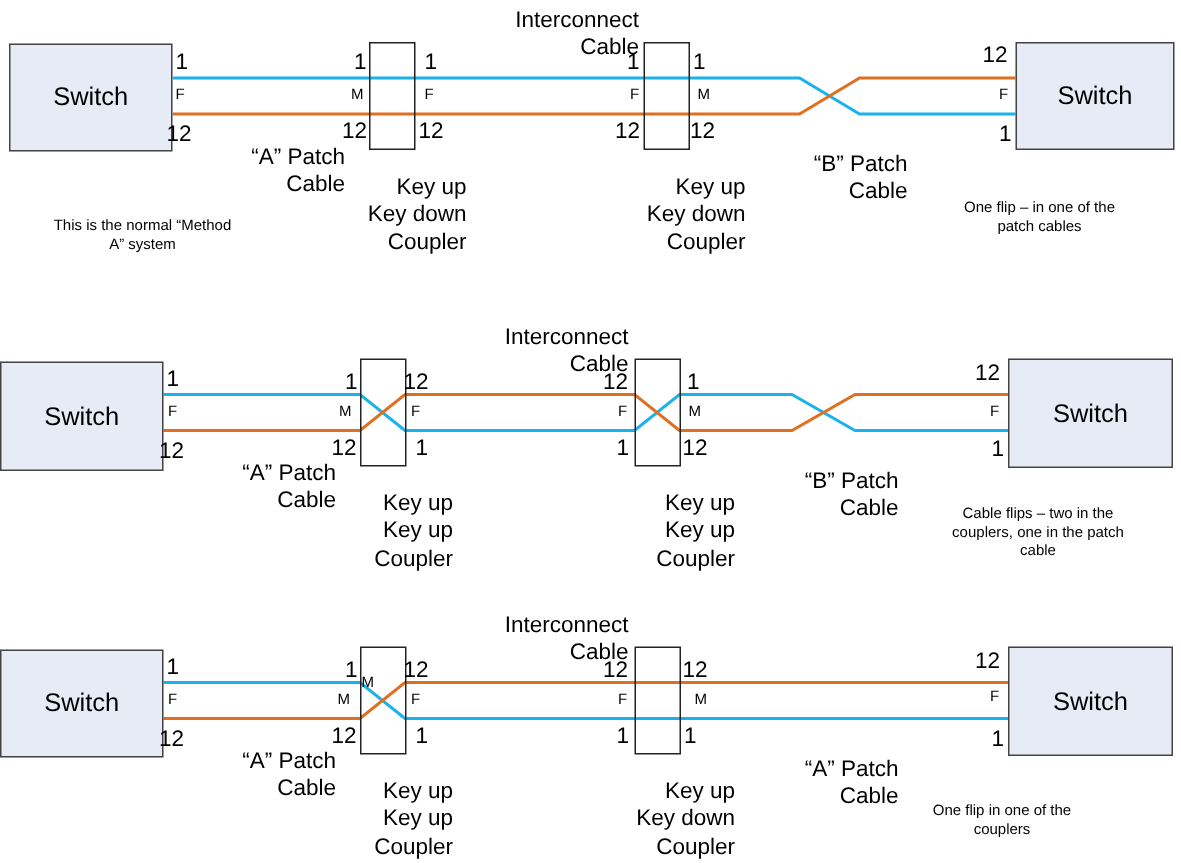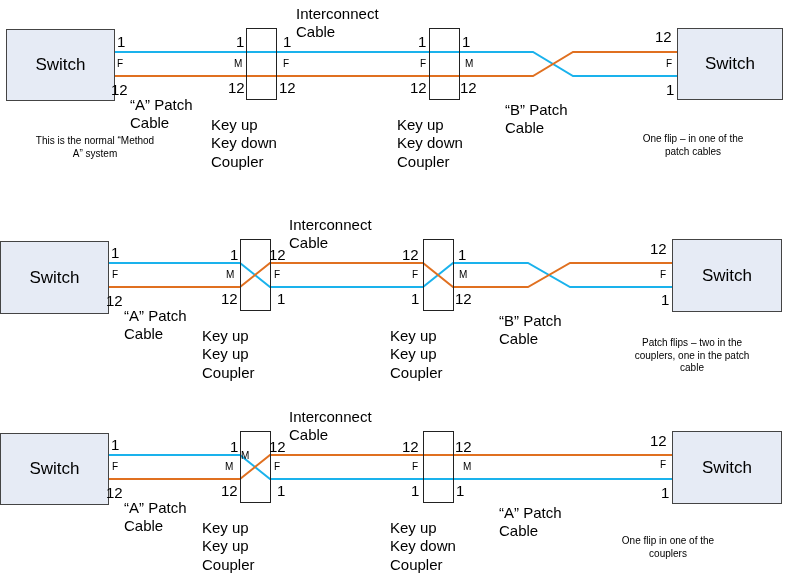--- a/index.html
+++ b/index.html
@@ -3,21 +3,21 @@
 <meta charset="utf-8">
 <style>
   html, body { margin: 0; padding: 0; background: #ffffff; }
   body { width: 787px; height: 575px; position: relative; overflow: hidden;
          font-family: "Liberation Sans", sans-serif; color: #000; }
   svg { position: absolute; left: 0; top: 0; }
   .lbl { position: absolute; white-space: nowrap; line-height: 1; }
   .pin { font-size: 15px; }
   .small { font-size: 10px; }
   .note { font-size: 10px; text-align: center; line-height: 1.25; white-space: normal; }
-  .center { text-align: left; line-height: 1.22; font-size: 15px; }
+  .center { text-align: right; line-height: 1.22; font-size: 15px; }
   .sw { position: absolute; background: #e6ebf5; border: 1px solid #444; box-sizing: border-box;
         display: flex; align-items: center; justify-content: center; font-size: 17px; }
   .cp { position: absolute; border: 1px solid #222; box-sizing: border-box; background: transparent; }
 </style>
 </head>
 <body>
 
 <svg width="787" height="575">
 
   <g>
@@ -78,21 +78,21 @@
 </div>
 <div class="lbl center" style="left:397px;top:116px;width:100px;">
   <div>Key up</div>
   <div>Key down</div>
   <div>Coupler</div>
 </div>
 <div class="lbl center" style="left:505px;top:101px;width:100px;">
   <div>“B” Patch</div>
   <div>Cable</div>
 </div>
-<div class="lbl note" style="left:30px;top:135px;width:130px;">This is the normal “Method A” system</div>
+<div class="lbl note" style="left:30px;top:145px;width:130px;">This is the normal “Method A” system</div>
 <div class="lbl note" style="left:638px;top:133px;width:110px;">One flip – in one of the patch cables</div>
 
 <div class="sw" style="left: 0px; top: 241px; width: 109px; height: 73px; background: rgb(230, 235, 245);">Switch</div>
 <div class="sw" style="left: 672px; top: 239px; width: 110px; height: 73px; background: rgb(230, 235, 245);">Switch</div>
 <div class="cp" style="left:240px;top:239px;width:31px;height:72px;"></div>
 <div class="cp" style="left:423px;top:239px;width:31px;height:72px;"></div>
 
 <span class="lbl pin" style="left:111px;top:245px;">1</span>
 <span class="lbl small" style="left:112px;top:270px;">F</span>
 <span class="lbl pin" style="left:106px;top:293px;">12</span>
@@ -130,21 +130,21 @@
 </div>
 <div class="lbl center" style="left:390px;top:327px;width:100px;">
   <div>Key up</div>
   <div>Key up</div>
   <div>Coupler</div>
 </div>
 <div class="lbl center" style="left:499px;top:312px;width:100px;">
   <div>“B” Patch</div>
   <div>Cable</div>
 </div>
-<div class="lbl note" style="left:628px;top:337px;width:128px;">Patch flips – two in the couplers, one in the patch cable</div>
+<div class="lbl note" style="left:628px;top:337px;width:128px;">Cable flips – two in the couplers, one in the patch cable</div>
 
 <div class="sw" style="left: 0px; top: 433px; width: 109px; height: 72px; background: rgb(230, 235, 245);">Switch</div>
 <div class="sw" style="left: 672px; top: 431px; width: 110px; height: 73px; background: rgb(230, 235, 245);">Switch</div>
 <div class="cp" style="left:240px;top:431px;width:31px;height:72px;"></div>
 <div class="cp" style="left:423px;top:431px;width:31px;height:72px;"></div>
 
 <span class="lbl pin" style="left:111px;top:437px;">1</span>
 <span class="lbl small" style="left:112px;top:462px;">F</span>
 <span class="lbl pin" style="left:106px;top:485px;">12</span>
 

